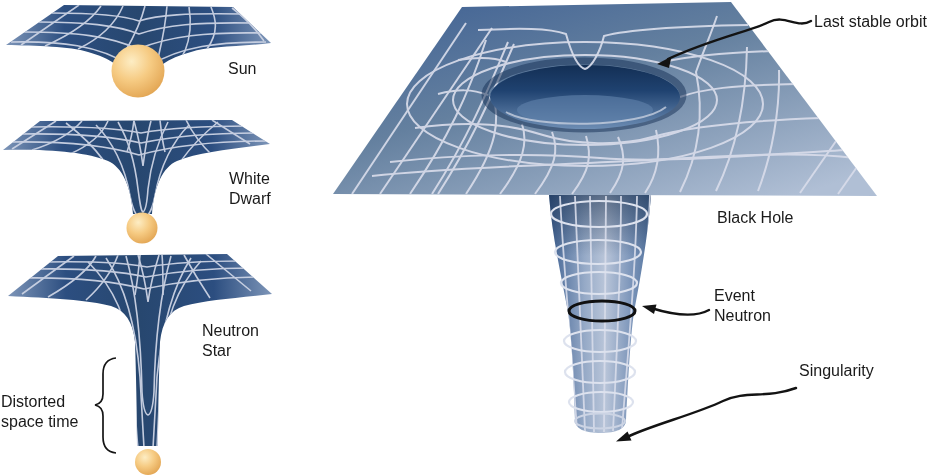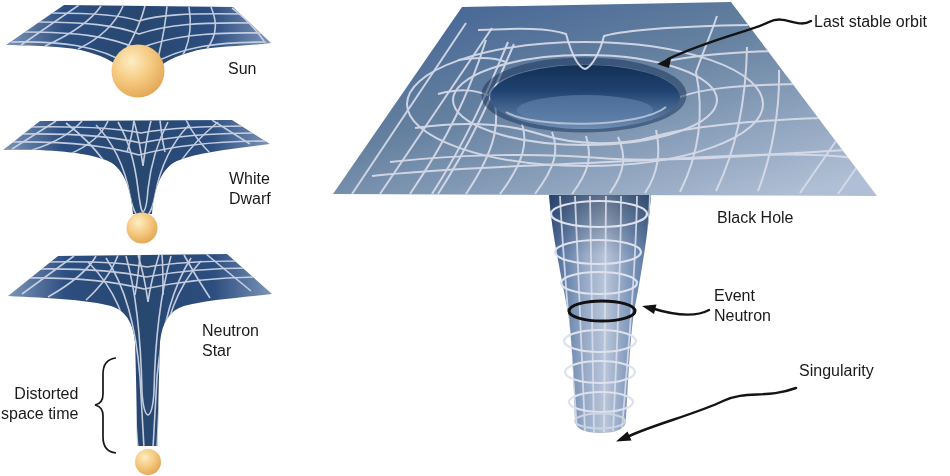--- a/index.html
+++ b/index.html
@@ -204,21 +204,21 @@
     <polygon points="642,306 656.5,304.5 654,314"></polygon>
     <polygon points="616,441.5 627.5,431.5 631.5,440.5"></polygon>
   </g>
 </svg>
 
 <div class="lbl" style="left:228px;top:59px;">Sun</div>
 <div class="lbl" style="left:229px;top:169px;">White
 Dwarf</div>
 <div class="lbl" style="left:202px;top:321px;">Neutron
 Star</div>
-<div class="lbl" style="left:1px;top:384px;text-align:right;">Distorted
+<div class="lbl" style="left:1px;top:392px;">Distorted
 space time</div>
 <div class="lbl nowrap" style="left:814px;top:12px;">Last stable orbit</div>
 <div class="lbl nowrap" style="left:717px;top:208px;">Black Hole</div>
 <div class="lbl" style="left:714px;top:286px;">Event
 Neutron</div>
 <div class="lbl nowrap" style="left:799px;top:361px;">Singularity</div>
 
 </div>
 
 </body></html>

